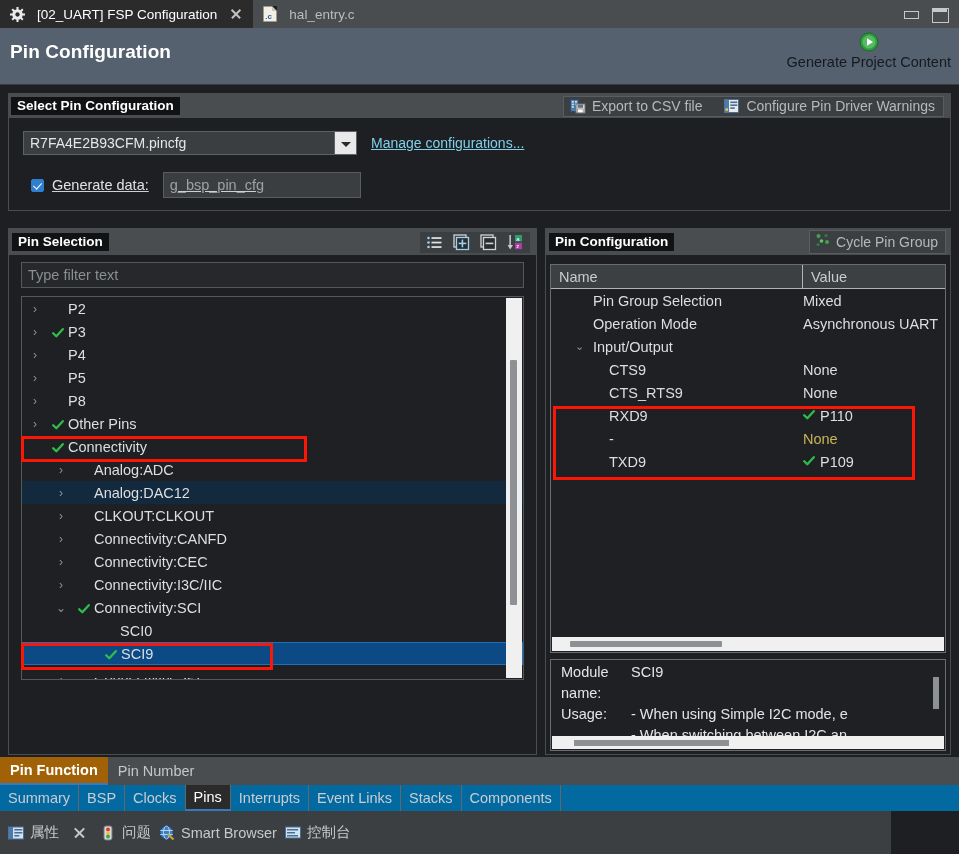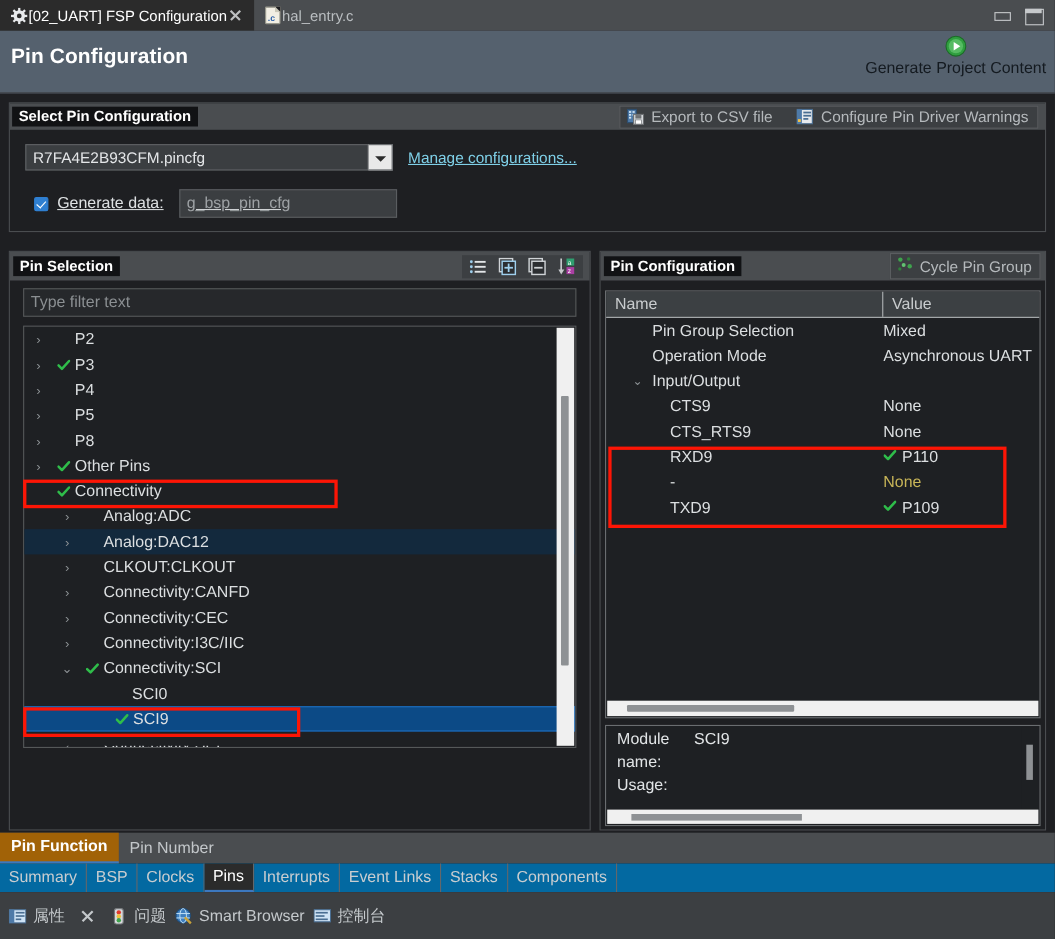--- a/index.html
+++ b/index.html
@@ -12,21 +12,21 @@
     overflow: hidden;
   }
   .app { position: relative; width: 959px; height: 854px; background: #1e1f22; }
 
   
   .tabbar {
     position: absolute; left:0; top:0; width:959px; height:28px;
     background: #4a4d50; display:flex; align-items:stretch;
   }
   .etab {
-    display:flex; align-items:center; gap:1px; padding:0 10px;
+    display:flex; align-items:center; gap:12px; padding:0 10px;
     font-size:13.5px; color:#e6e8ea; cursor:default;
   }
   .etab.active { background:#2b2b2b; color:#ffffff; }
   .etab.inactive { color:#b9bdc0; }
   .gear {
     width:15px; height:15px; position:relative; flex:0 0 auto;
   }
   .gear svg { display:block; }
   .cfile {
     width:14px; height:16px; background:#f2efe4; border:1px solid #9a9a8e;
@@ -253,21 +253,21 @@
     position:absolute; left:0; top:785px; width:959px; height:26px;
     background:#0369a1; display:flex; align-items:stretch;
   }
   .ptab {
     display:flex; align-items:center; padding:0 8px; font-size:14.5px;
     color:#c9cdd0; border-right:1px solid #64676a; cursor:pointer;
   }
   .ptab.active { background:#2b2b2b; color:#ffffff; border-bottom:2px solid #3c78bf; }
 
   .statusbar {
-    position:absolute; left:0; top:811px; width:959px; height:43px;
+    position:absolute; left:0; top:811px; width:891px; height:43px;
     background:#3c3f42; display:flex; align-items:center; gap:8px; padding-left:8px;
   }
   .sb-item { display:flex; align-items:center; gap:6px; font-size:14.5px; color:#c5c9cc; cursor:pointer; }
   .sb-ico { width:16px; height:16px; flex:0 0 auto; }
   .sb-close { width:13px; height:13px; position:relative; margin:0 6px; cursor:pointer; }
   .sb-close:before, .sb-close:after {
     content:""; position:absolute; left:0; top:6px; width:13px; height:1.6px; background:#c5c9cc;
   }
   .sb-close:before { transform:rotate(45deg); }
   .sb-close:after  { transform:rotate(-45deg); }
@@ -649,20 +649,24 @@
     <div class="hl" style="left:7px; top:177px; width:362px; height:74px;"></div>
 
     <div class="detail">
       <div class="detail-inner">
         <div class="drow">
           <div class="dlabel">Module name:</div>
           <div class="dval">SCI9</div>
         </div>
         <div class="drow">
           <div class="dlabel">Usage:</div>
+          <div class="dval">
+            <div>- When using Simple I2C mode, e</div>
+            <div>- When switching between I2C an</div>
+          </div>
         </div>
       </div>
       <div class="detail-vscroll">
         <div class="detail-vthumb"></div>
       </div>
       <div class="detail-hscroll">
         <div class="detail-hthumb"></div>
       </div>
     </div>
   </div>

